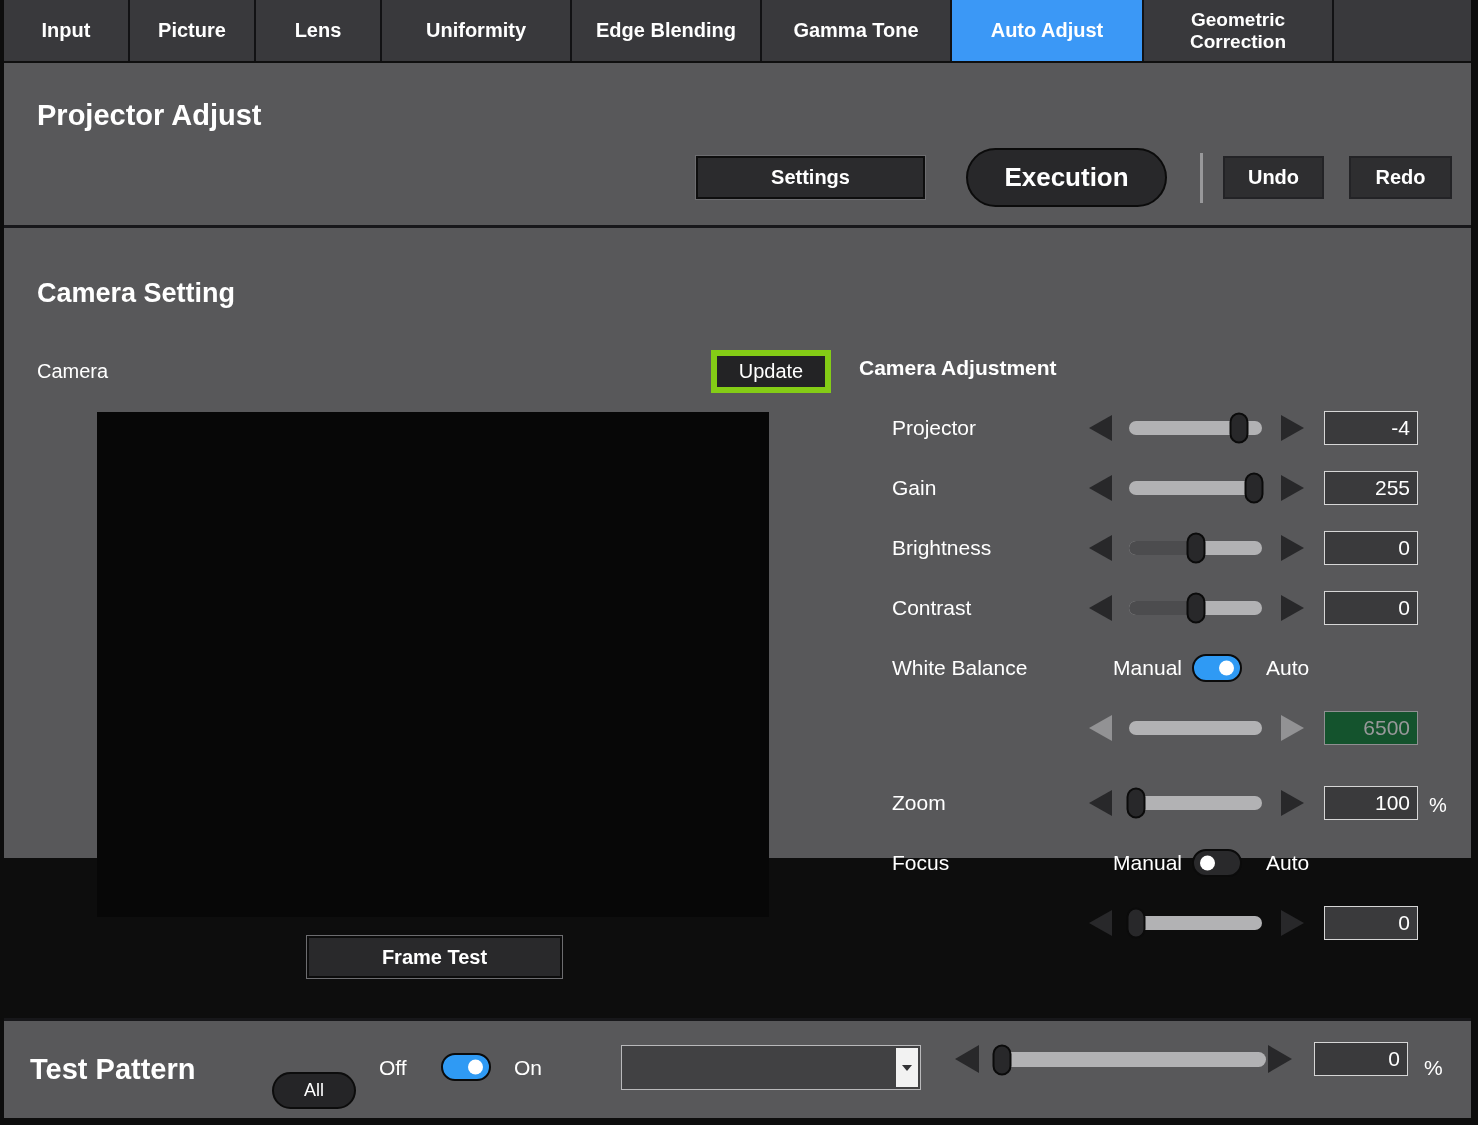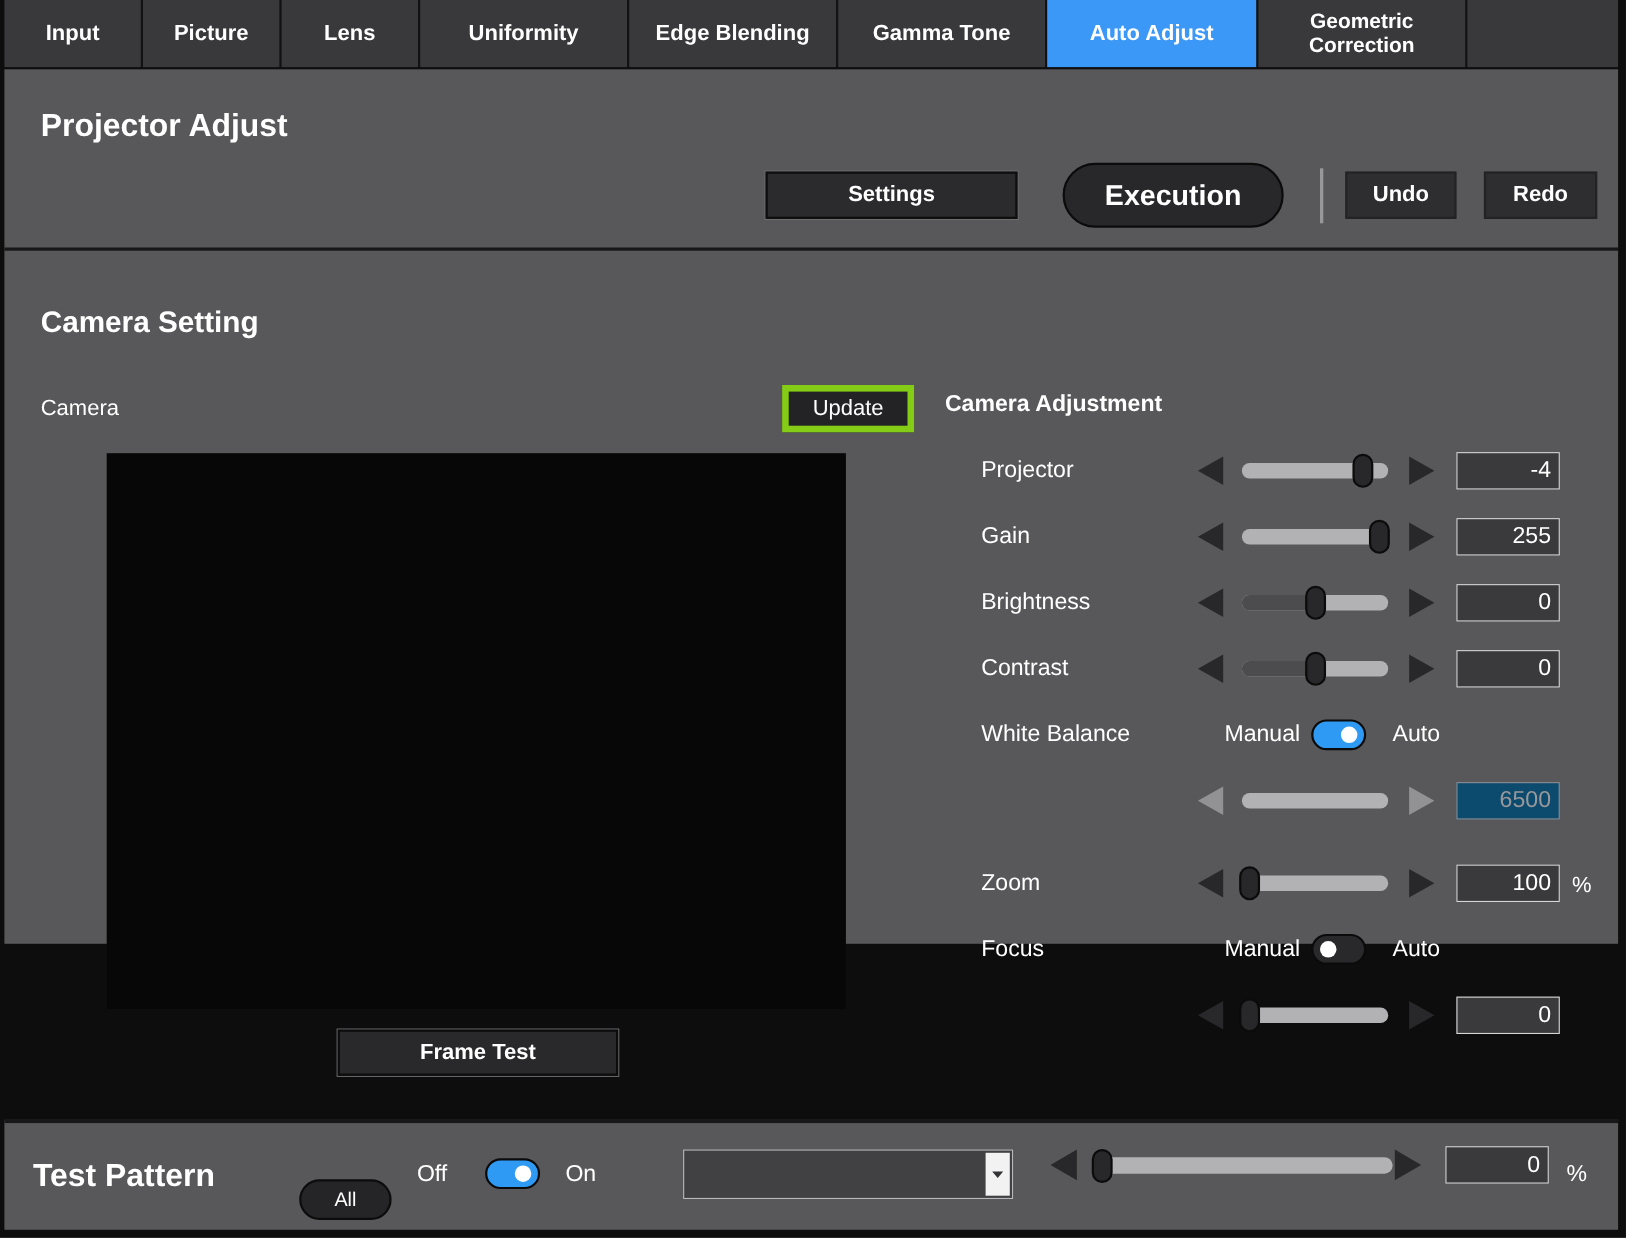--- a/index.html
+++ b/index.html
@@ -65,21 +65,21 @@
   .arrow.disabled-l { border-right-color:#929294; }
   .arrow.disabled-r { border-left-color:#929294; }
   .track { position:absolute; left:270px; top:15px; width:133px; height:14px;
            background:#b2b2b4; border-radius:7px; }
   .track-fill { position:absolute; left:0; top:0; height:100%; background:#4c4c4e; border-radius:7px 0 0 7px; }
   .thumb { position:absolute; top:50%; width:19px; height:31px; background:#28282a;
            border:2px solid #0b0b0b; border-radius:10px; transform:translate(-50%,-50%); }
   .valbox { position:absolute; left:465px; top:5px; width:94px; height:34px; background:#3a3a3c;
             border:1px solid #d6d6d6; color:#fff; font-size:21px; text-align:right; padding-right:7px;
             font-family:"Liberation Sans", sans-serif; }
-  .valbox.disabled { border-color:#8f8f91; color:#98989a; background:#0c4a6e;text-align:right; }
+  .valbox.disabled { border-color:#8f8f91; color:#98989a; background:#14532d;text-align:right; }
   .unit { position:absolute; left:570px; top:0; height:48px; display:flex; align-items:center;
           color:#fff; font-size:20px; }
 
   .tgl-label { position:absolute; top:0; height:44px; display:flex; align-items:center; color:#fff; font-size:21px; }
   .tgl-manual { left:248px; width:75px; justify-content:flex-end; }
   .tgl-auto { left:407px; }
   .toggle { position:absolute; left:333px; top:8px; width:50px; height:28px; border-radius:14px;
             border:2px solid #0b0b0b; }
   .toggle.blue { background:#2f9af4; }
   .toggle.dark { background:#29292b; }

